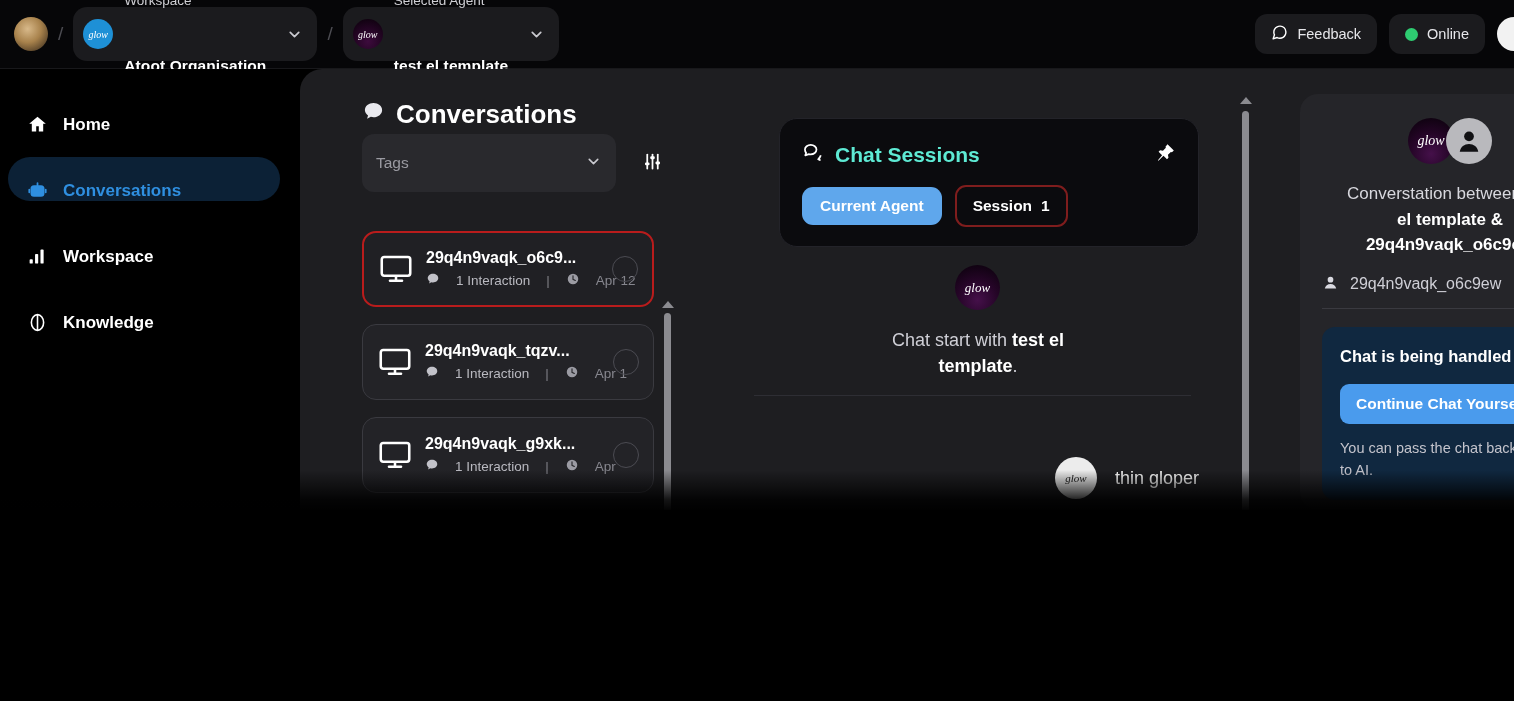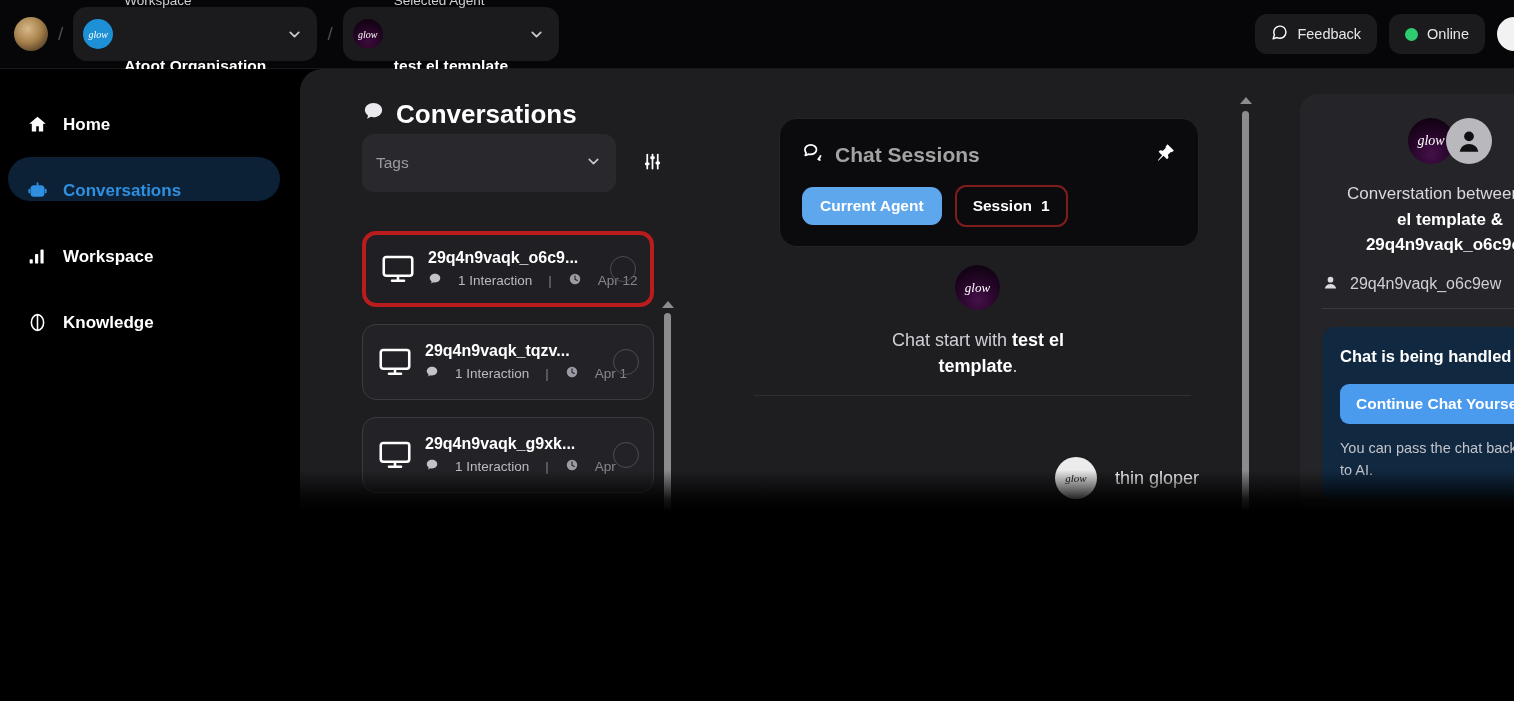--- a/index.html
+++ b/index.html
@@ -95,21 +95,21 @@
   .tags-select .chev2 { margin-left: auto; color: #c9c9cf; }
   .filter-icon { margin-left: 26px; color: #ffffff; }
 
   
   .conv-list { position: absolute; left: 62px; top: 162px; width: 296px; }
   .conv-card {
     position: relative; height: 76px; width: 292px;
     background: #232327; border: 1px solid #3a3a40; border-radius: 14px;
     margin-bottom: 17px; display: flex; align-items: center; padding: 0 14px;
   }
-  .conv-card.selected { border: 4px solid #b91c1c; background: #202024; }
+  .conv-card.selected { border: 2px solid #b91c1c; background: #202024; }
   .conv-mon { width: 36px; height: 36px; flex: none; margin-right: 12px; color: #ffffff; }
   .conv-texts { display: flex; flex-direction: column; gap: 5px; min-width: 0; }
   .conv-title { font-size: 16px; font-weight: bold; color: #ffffff; white-space: nowrap; }
   .conv-meta { display: flex; align-items: center; gap: 16px; font-size: 13.5px; color: #b9b9c0; white-space: nowrap; }
   .conv-meta .sep { color: #7e7e86; }
   .conv-meta .date { color: #86868e; }
   .conv-check {
     position: absolute; right: 14px; top: 50%; margin-top: -13px;
     width: 26px; height: 26px; border-radius: 50%; border: 1px solid #4b4b52;
   }
@@ -127,21 +127,21 @@
   }
 
   
   .sessions-panel {
     position: absolute; left: 479px; top: 49px; width: 420px; height: 129px;
     background: #0b0b0e; border: 1px solid #232329; border-radius: 18px;
     padding: 22px 22px 0 22px;
   }
   .sessions-head {
     display: flex; align-items: center; gap: 11px;
-    font-size: 21px; font-weight: bold; color: #a3a3a3;
+    font-size: 21px; font-weight: bold; color: #5eead4;
   }
   .pin-icon { margin-left: auto; color: #ffffff; }
   .sessions-tabs { display: flex; align-items: center; gap: 13px; margin-top: 17px; }
   .tab-current {
     background: #5fa7ec; color: #ffffff; font-weight: bold; font-size: 15.5px;
     border-radius: 11px; padding: 10px 18px;
   }
   .tab-session {
     background: transparent; color: #ffffff; font-weight: bold; font-size: 15.5px;
     border: 2px solid #7f1d1d; border-radius: 11px; padding: 10px 16px;

